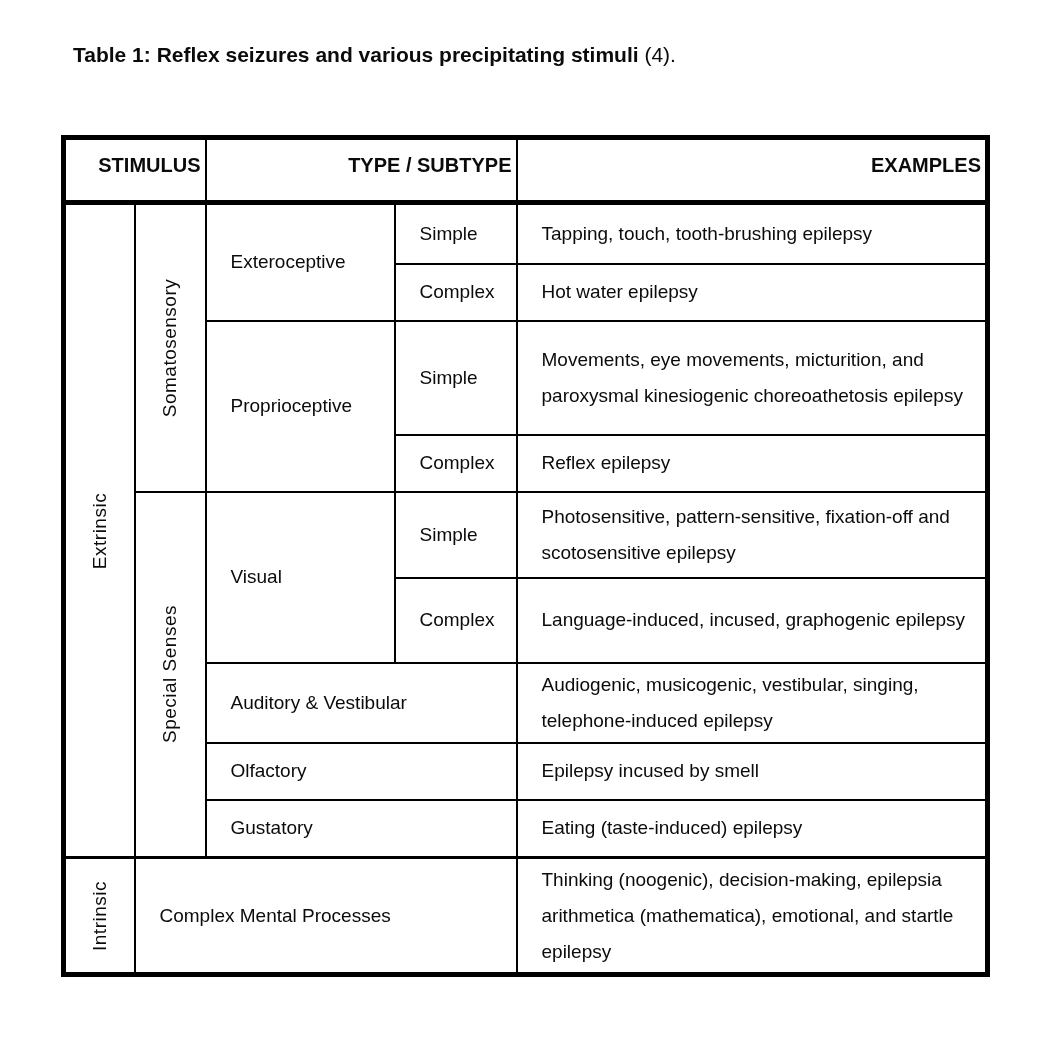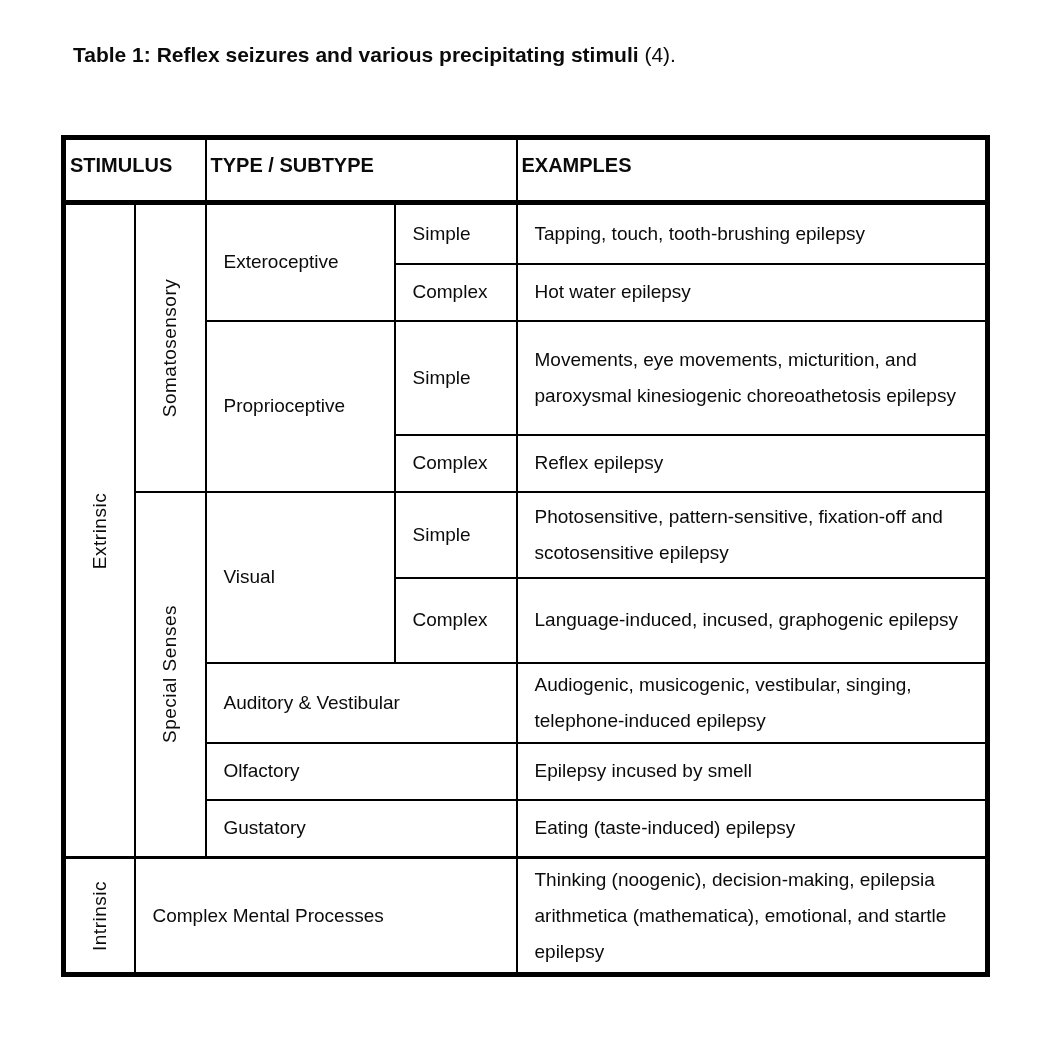--- a/index.html
+++ b/index.html
@@ -36,29 +36,29 @@
     table-layout: fixed;
     width: 924px;
     background: #ffffff;
   }
   table.reflex th,
   table.reflex td {
     border: 2px solid #000000;
     font-size: 19px;
     line-height: 36px;
     vertical-align: middle;
-    padding: 2px 13px 2px 17px;
+    padding: 2px 13px 2px 24px;
     overflow: hidden;
   }
   table.reflex { border: 5px solid #000000; }
   table.reflex thead th {
     border-bottom: 5px solid #000000;
     font-weight: bold;
     font-size: 20px;
-    text-align: left;
+    text-align: right;
     padding: 0 4px 10px 4px;
   }
   tr.section-break > td { border-top: 3px solid #000000; margin-left: 24px; }
 
   td.vcell { position: relative; padding: 0; }
   .vtext {
     position: absolute;
     top: 50%;
     left: 50%;
     transform: translate(-50%, -50%) rotate(-90deg);

